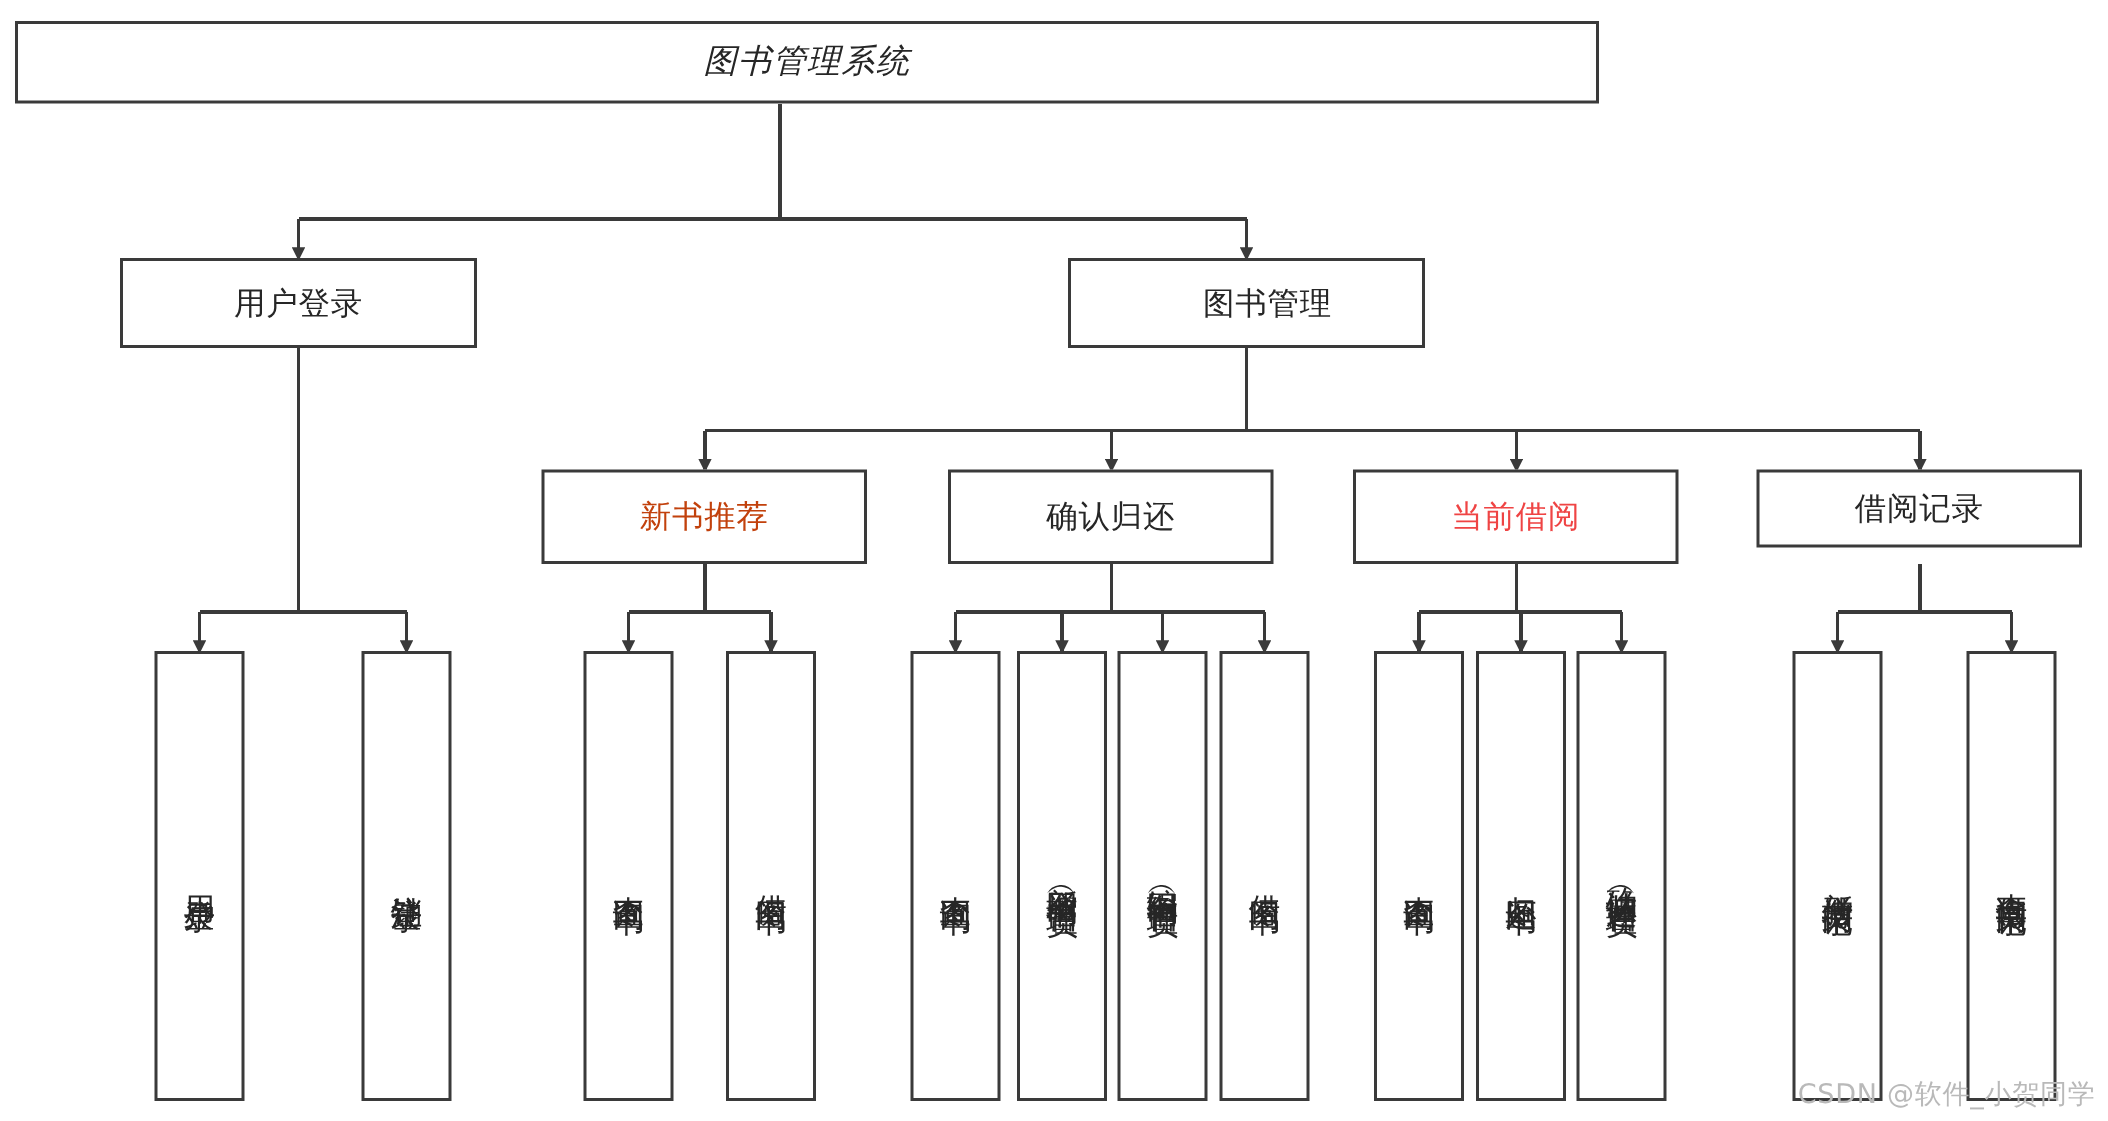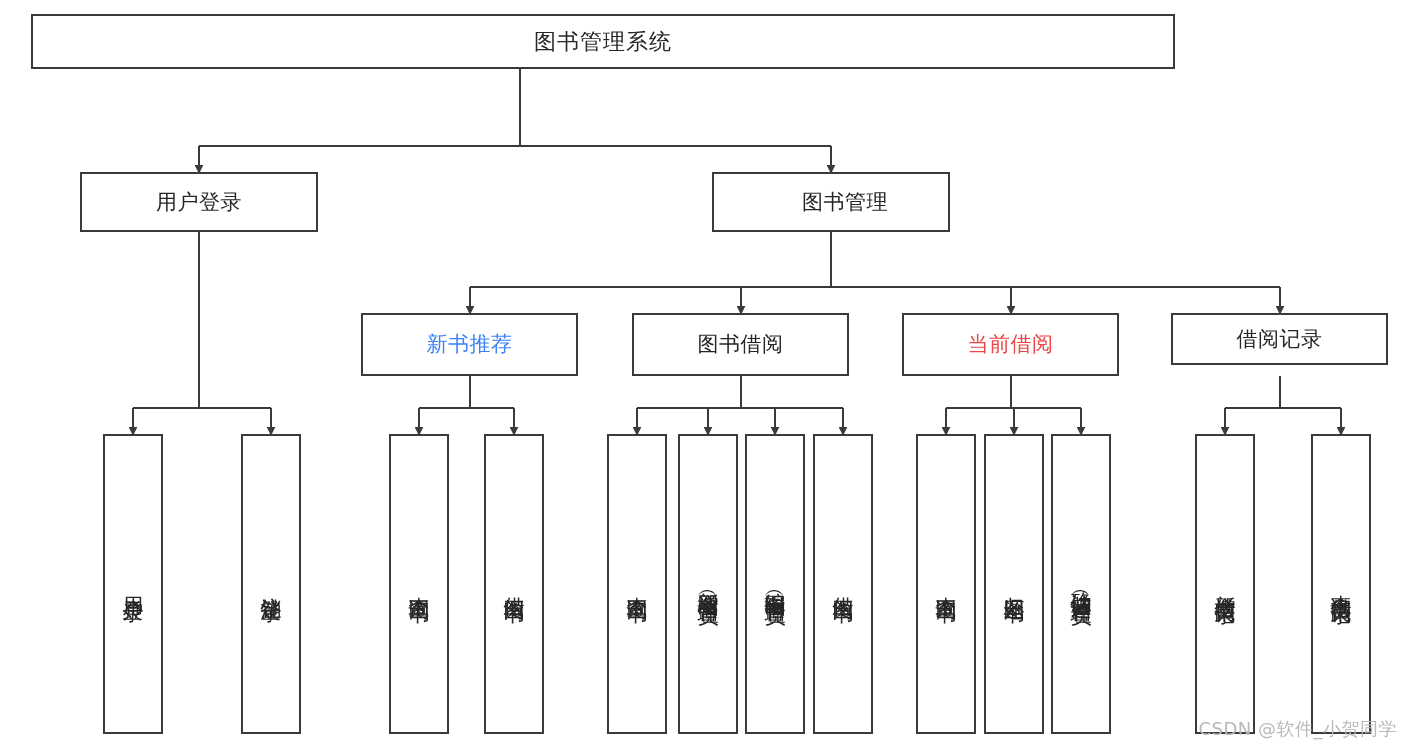--- a/index.html
+++ b/index.html
@@ -117,34 +117,34 @@
         <line x1="1014" y1="408" x2="1014" y2="434" stroke="#3a3a3a" stroke-width="2.6" shape-rendering="crispEdges" marker-end="url(#arrowhead)"></line>
         <line x1="1081" y1="408" x2="1081" y2="434" stroke="#3a3a3a" stroke-width="2.6" shape-rendering="crispEdges" marker-end="url(#arrowhead)"></line>
         <line x1="1280" y1="376" x2="1280" y2="408" stroke="#3a3a3a" stroke-width="2.6" shape-rendering="crispEdges"></line>
         <line x1="1225" y1="408" x2="1341" y2="408" stroke="#3a3a3a" stroke-width="2.6" shape-rendering="crispEdges"></line>
         <line x1="1225" y1="408" x2="1225" y2="434" stroke="#3a3a3a" stroke-width="2.6" shape-rendering="crispEdges" marker-end="url(#arrowhead)"></line>
         <line x1="1341" y1="408" x2="1341" y2="434" stroke="#3a3a3a" stroke-width="2.6" shape-rendering="crispEdges" marker-end="url(#arrowhead)"></line>
       </g>
   </svg>
 
   <div id="node-layer">
-      <div class="node horiz root" style="left: 31px; top: 14px; width: 1144px; height: 55px; border-color: rgb(58, 58, 58); color: rgb(38, 38, 38);">
+      <div class="node horiz root" style="left: 10px; top: 14px; width: 1056px; height: 55px; border-color: rgb(58, 58, 58); color: rgb(38, 38, 38); font-style: italic;">
         <span class="node-label">图书管理系统</span>
       </div>
       <div class="node horiz" style="left: 80px; top: 172px; width: 238px; height: 60px; border-color: rgb(58, 58, 58); color: rgb(38, 38, 38);">
         <span class="node-label">用户登录</span>
       </div>
       <div class="node horiz" style="left: 712px; top: 172px; width: 238px; height: 60px; border-color: rgb(58, 58, 58); color: rgb(38, 38, 38); padding-left: 28px;">
         <span class="node-label">图书管理</span>
       </div>
-      <div class="node horiz" style="left: 361px; top: 313px; width: 217px; height: 63px; border-color: rgb(58, 58, 58); color: #3b82f6;">
+      <div class="node horiz" style="left: 361px; top: 313px; width: 217px; height: 63px; border-color: rgb(58, 58, 58); color: #c2410c;">
         <span class="node-label">新书推荐</span>
       </div>
       <div class="node horiz" style="left: 632px; top: 313px; width: 217px; height: 63px; border-color: rgb(58, 58, 58); color: rgb(38, 38, 38);">
-        <span class="node-label">图书借阅</span>
+        <span class="node-label">确认归还</span>
       </div>
       <div class="node horiz" style="left: 902px; top: 313px; width: 217px; height: 63px; border-color: rgb(58, 58, 58); color: #ef4444;">
         <span class="node-label">当前借阅</span>
       </div>
       <div class="node horiz" style="left: 1171px; top: 313px; width: 217px; height: 52px; border-color: rgb(58, 58, 58); color: rgb(38, 38, 38);">
         <span class="node-label">借阅记录</span>
       </div>
       <div class="node vert" style="left: 103px; top: 434px; width: 60px; height: 300px; border-color: rgb(58, 58, 58); color: rgb(38, 38, 38);">
         <span class="node-label">用户登录</span>
       </div>

